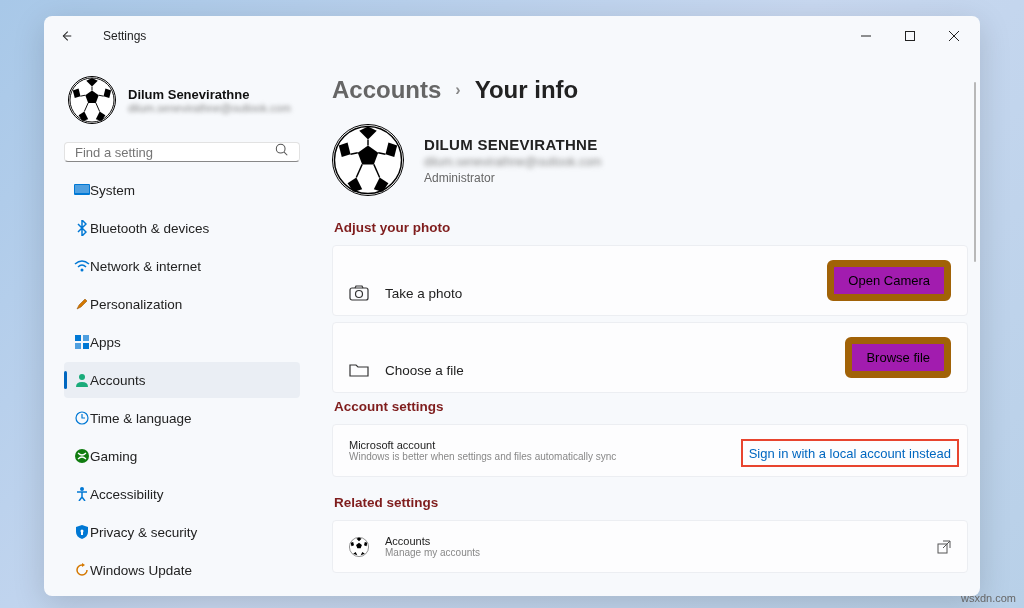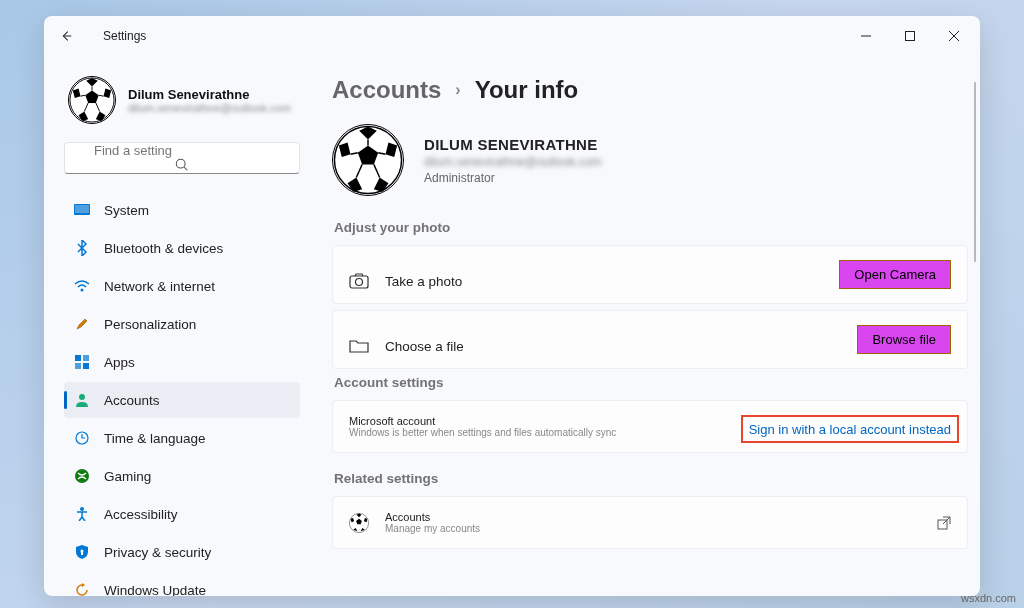--- a/index.html
+++ b/index.html
@@ -10,45 +10,45 @@
 .title-txt { font-size: 12px; color: #222; margin-left: 19px; }
 .win-controls { margin-left: auto; display: flex; }
 .win-btn { width: 44px; height: 32px; display: flex; align-items: center; justify-content: center; cursor: pointer; }
 .body-area { flex: 1; display: flex; overflow: hidden; }
 .sidebar { width: 268px; padding: 8px 12px 12px 20px; display: flex; flex-direction: column; overflow-y: auto; }
 .profile { display: flex; align-items: center; gap: 12px; padding: 12px 4px 18px 4px; }
 .avatar-soccer { width: 48px; height: 48px; border-radius: 50%; background: #fff; border: 1px solid #000; position: relative; overflow: hidden; flex-shrink: 0; }
 .avatar-soccer svg { width: 100%; height: 100%; }
 .profile-txt .name { font-size: 13px; font-weight: 600; color: #111; }
 .profile-txt .email { font-size: 11px; color: #888; filter: blur(2px); }
-.search { display: flex; align-items: center; background: #fff; border: 1px solid #e2e2e2; border-bottom: 1.5px solid #888; border-radius: 4px; height: 32px; padding: 0 10px; margin-bottom: 18px; flex-direction: column; }
+.search { display: flex; align-items: center; background: #fff; border: 1px solid #e2e2e2; border-bottom: 1.5px solid #888; border-radius: 4px; height: 32px; padding: 0 10px; margin-bottom: 10px; }
 .search input { flex: 1; border: none; outline: none; font-size: 13px; background: transparent; }
 .search .sicon { color: #555; }
 .nav { display: flex; flex-direction: column; gap: 2px; }
-.nav-item { display: flex; align-items: center; gap: 14px; height: 36px; padding: 0 10px; border-radius: 4px; font-size: 13.5px; color: #222; cursor: pointer; position: relative; }
+.nav-item { display: flex; align-items: center; height: 36px; padding: 0 10px; border-radius: 4px; font-size: 13.5px; color: #222; cursor: pointer; position: relative; }
 .nav-item.active { background: #eaeef4; }
 .nav-item.active::before { content: ""; position: absolute; left: 0; top: 9px; bottom: 9px; width: 3px; background: #0067c0; border-radius: 2px; }
 .nav-icon { width: 16px; height: 16px; display: flex; align-items: center; justify-content: center; flex-shrink: 0; }
 .main { flex: 1; padding: 20px 12px 0 20px; overflow-y: auto; position: relative; }
 .scroll-track { position: absolute; right: 4px; top: 26px; width: 2px; height: 180px; background: #b8b8b8; border-radius: 2px; }
 .breadcrumb { display: flex; align-items: center; gap: 14px; font-size: 24px; font-weight: 600; color: #222; margin-bottom: 20px; }
 .breadcrumb .bc-link { color: #666; font-weight: 600; cursor: pointer; }
 .breadcrumb .chev { color: #888; font-size: 16px; }
 .hero { display: flex; align-items: center; gap: 20px; margin-bottom: 24px; }
 .hero-av { width: 72px; height: 72px; }
 .hero-txt .hname { font-size: 15px; font-weight: 600; color: #222; letter-spacing: 0.3px; }
 .hero-txt .hemail { font-size: 12px; color: #888; filter: blur(2.5px); margin: 2px 0; }
 .hero-txt .hrole { font-size: 12px; color: #666; }
-.section-h { font-size: 13.5px; font-weight: 600; color: #737373; margin: 6px 0 10px 2px; }
+.section-h { font-size: 13.5px; font-weight: 600; color: #7f1d1d; margin: 6px 0 10px 2px; }
 .card { background: #fdfdfe; border: 1px solid #eceef2; border-radius: 4px; padding: 14px 16px; display: flex; align-items: flex-end; gap: 16px; margin-bottom: 6px; }
 .card .cicon { width: 20px; display: flex; justify-content: center; color: #333; }
 .card .clabel { font-size: 13.5px; color: #222; flex: 1; }
 .card .csub { font-size: 10px; color: #888; }
 .card .cmain { font-size: 11px; color: #222; }
-.card-btn { background: #d946ef; border: 1px solid #a16207; border-radius: 0; padding: 6px 14px; font-size: 13px; cursor: pointer; }
+.card-btn { background: #a21caf; border: 7px solid #a16207; border-radius: 6px; padding: 6px 14px; font-size: 13px; cursor: pointer; }
 .link-blue { color: #0067c0; font-size: 13px; cursor: pointer; }
 .highlight-box { border: 2px solid #e8442e; padding: 3px 6px; margin: -5px -8px -5px 15px; }
 .ctext { flex: 1; }
 .ext-icon { color: #555; }
 .watermark { position: absolute; bottom: 4px; right: 8px; font-size: 11px; color: #666; }
 </style>
 </head>
 <body>
 
 <div class="window">

